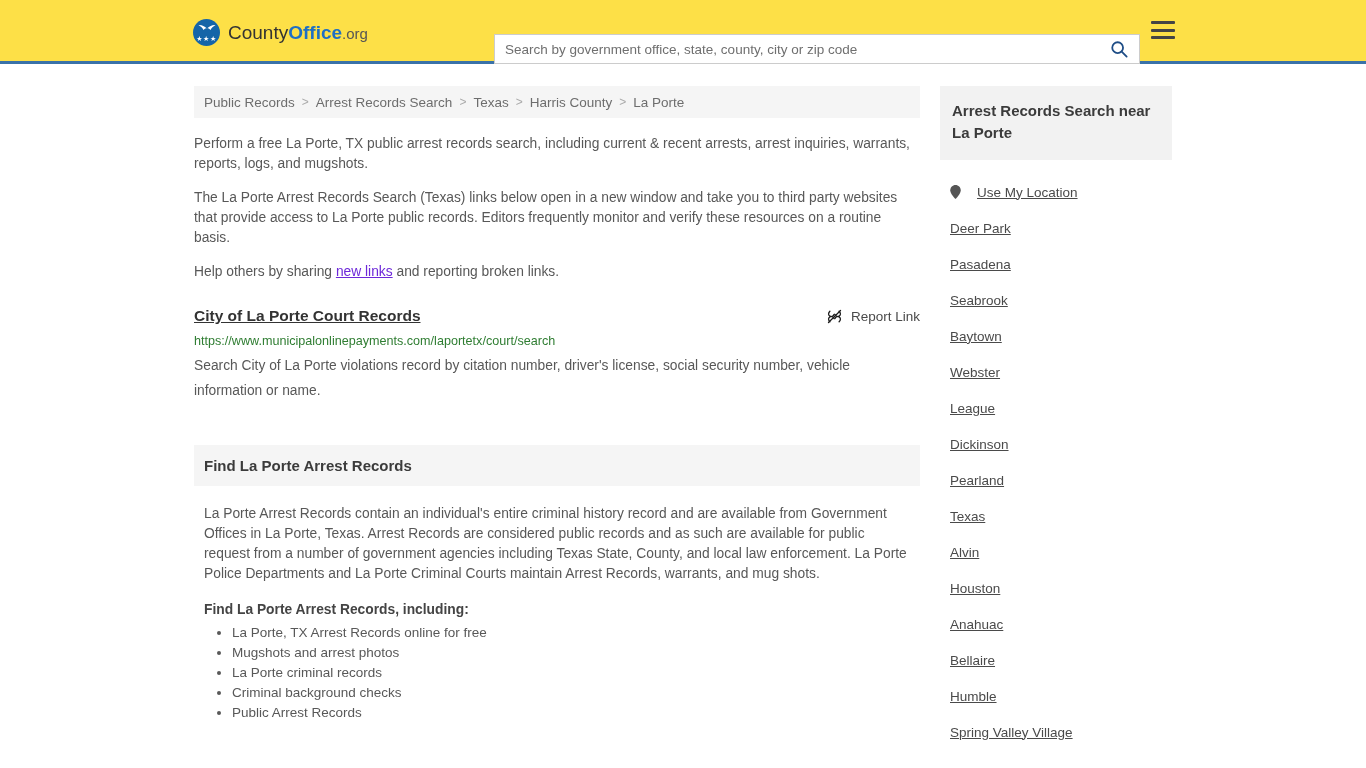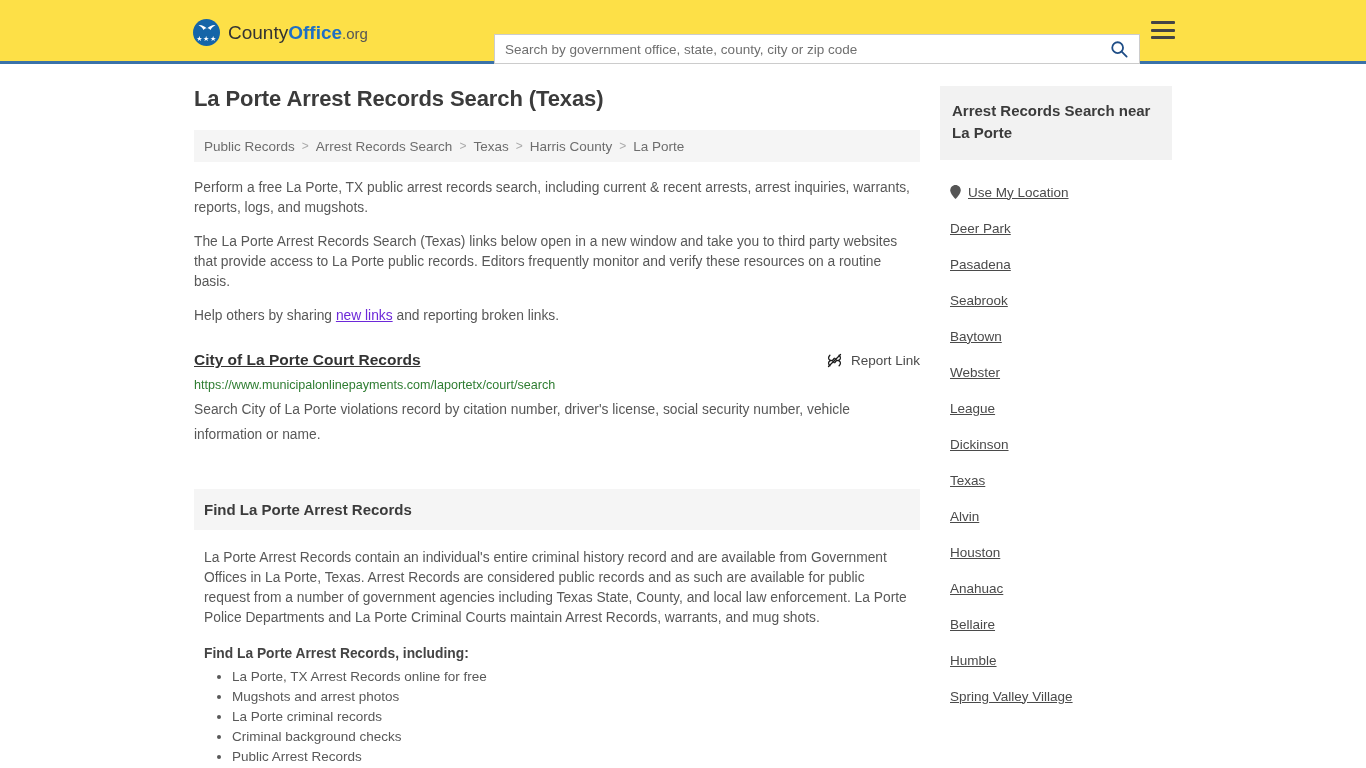--- a/index.html
+++ b/index.html
@@ -284,21 +284,21 @@
     padding: 14px 12px 16px 12px;
     font-size: 15px;
     font-weight: bold;
     line-height: 22px;
     color: #3b3b3b;
   }
   .side-list { margin-top: 14px; }
   .side-item {
     display: flex;
     align-items: center;
-    gap: 7px;
+    gap: 16px;
     padding: 0 0 0 10px;
     height: 36px;
   }
   .side-item a {
     font-size: 13.5px;
     color: #4a4a4a;
     text-decoration: underline;
     cursor: pointer;
   }
   .pin-icon {
@@ -338,21 +338,20 @@
     <span></span>
     <span></span>
   </div>
 </div>
 
 <div class="page">
   <div class="container">
 
     <div class="main-col">
 
-      <h1 class="page-title">La Porte Arrest Records Search (Texas)</h1>
 
       <nav class="breadcrumb">
         <a>Public Records</a>
         <span class="sep">&gt;</span>
         <a>Arrest Records Search</a>
         <span class="sep">&gt;</span>
         <a>Texas</a>
         <span class="sep">&gt;</span>
         <a>Harris County</a>
         <span class="sep">&gt;</span>
@@ -426,20 +425,23 @@
         <div class="side-item">
           <a>Webster</a>
         </div>
         <div class="side-item">
           <a>League</a>
         </div>
         <div class="side-item">
           <a>Dickinson</a>
         </div>
         <div class="side-item">
+          <a>Pearland</a>
+        </div>
+        <div class="side-item">
           <a>Texas</a>
         </div>
         <div class="side-item">
           <a>Alvin</a>
         </div>
         <div class="side-item">
           <a>Houston</a>
         </div>
         <div class="side-item">
           <a>Anahuac</a>

